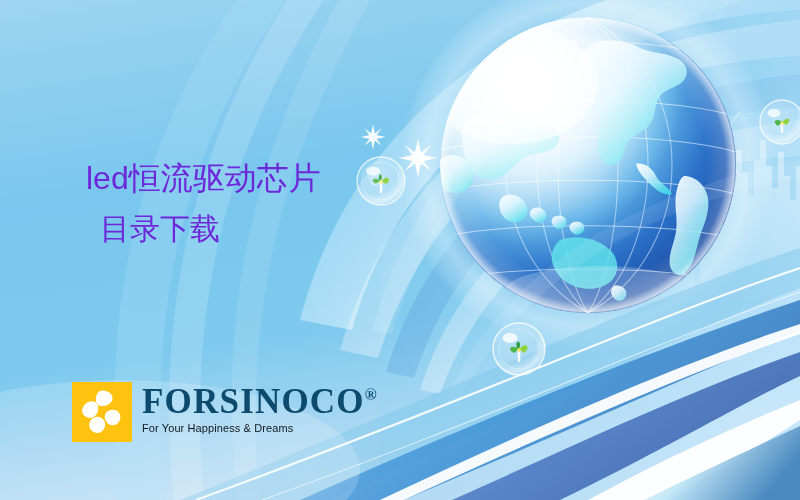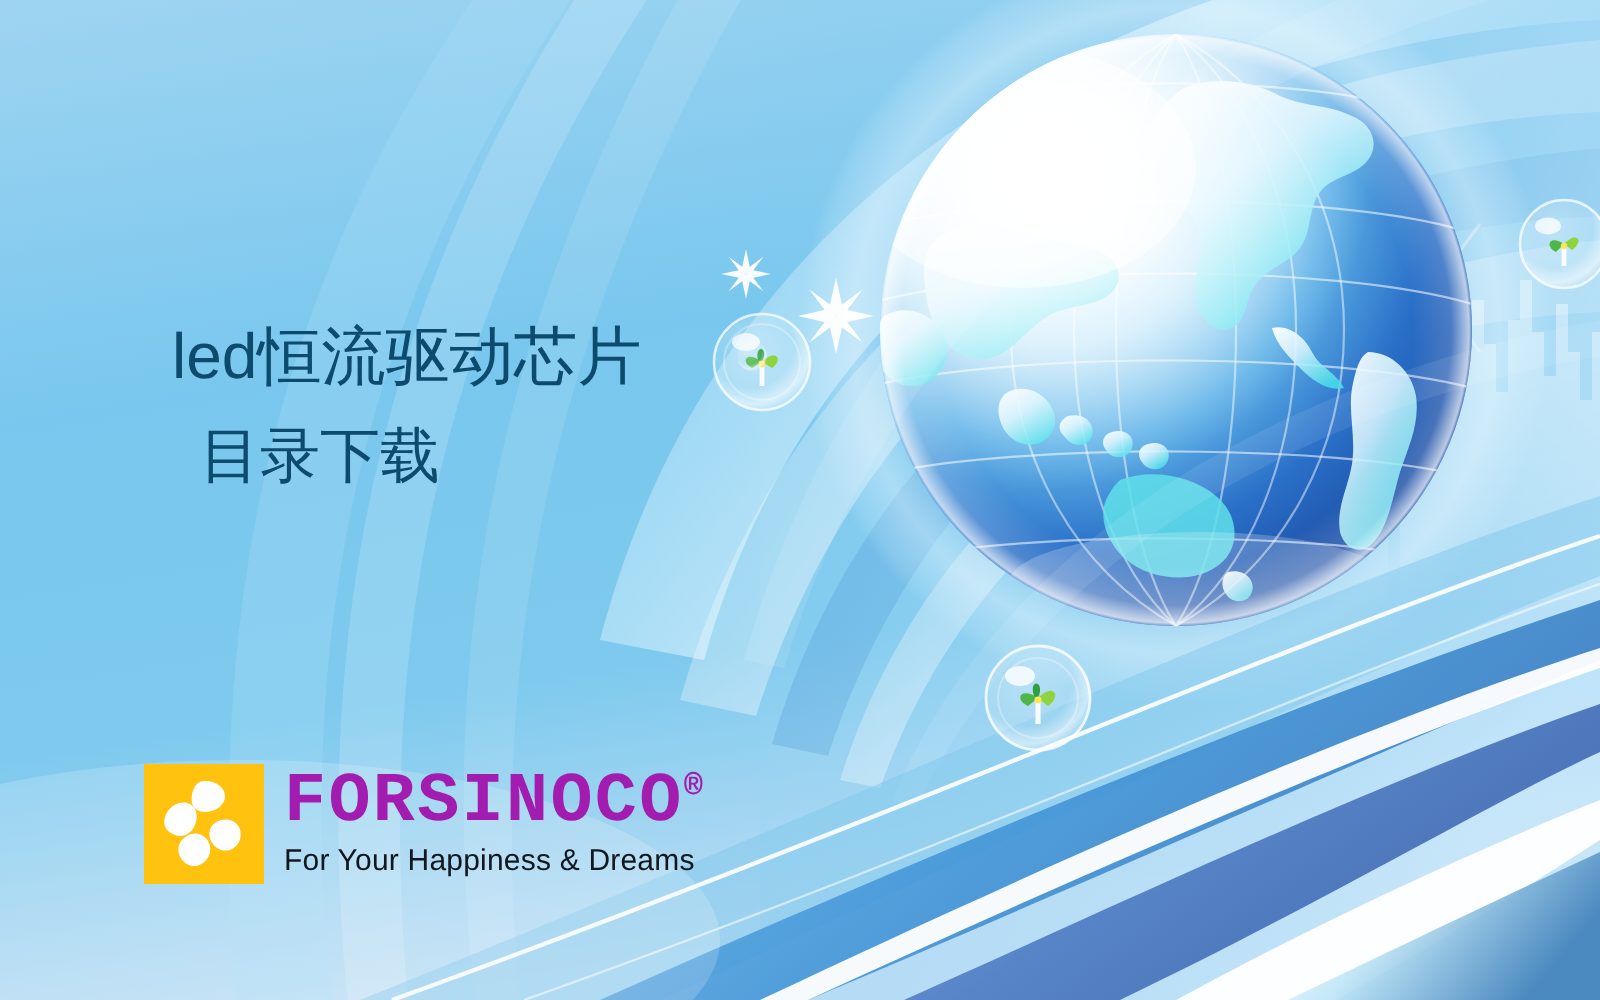--- a/index.html
+++ b/index.html
@@ -26,21 +26,21 @@
   
   #headline {
     position: absolute;
     left: 86px;
     top: 162px;
     z-index: 40;
     line-height: 1.0;
     white-space: nowrap;
   }
   #headline .hl-line {
-    color: #0c4a6e;
+    color: #6d28d9;
     font-size: 32px;
     font-family: "Liberation Sans", "DejaVu Sans", sans-serif;
     letter-spacing: 0px;
   }
   #headline .hl-line-1 { margin-bottom: 20px; }
   #headline .hl-line-2 { padding-left: 14px; font-size: 30px; }
 
   
   #logo {
     position: absolute;
@@ -56,39 +56,39 @@
     background: #ffc20e;
     flex: 0 0 auto;
     position: relative;
   }
   #logo-mark svg { display: block; }
   #logo-text {
     margin-left: 10px;
     padding-top: 2px;
   }
   #logo-wordmark {
-    color: #a21caf;
+    color: #0c4a6e;
     font-size: 35px;
     font-weight: bold;
     letter-spacing: 1.2px;
     line-height: 1;
-    font-family: Liberation Mono, monospace;
+    font-family: Liberation Serif, serif;
     position: relative;
     white-space: nowrap;
     text-align: right;
   }
   #logo-reg {
     font-size: 16px;
     vertical-align: super;
     letter-spacing: 0;
     font-weight: bold;
   }
   #logo-tagline {
     color: #111820;
-    font-size: 15px;
+    font-size: 11px;
     line-height: 1;
     margin-top: 4px;
     letter-spacing: 0.1px;
     font-family: "Liberation Sans", sans-serif;
     white-space: nowrap;
   }
 </style>
 </head>
 <body>
 

